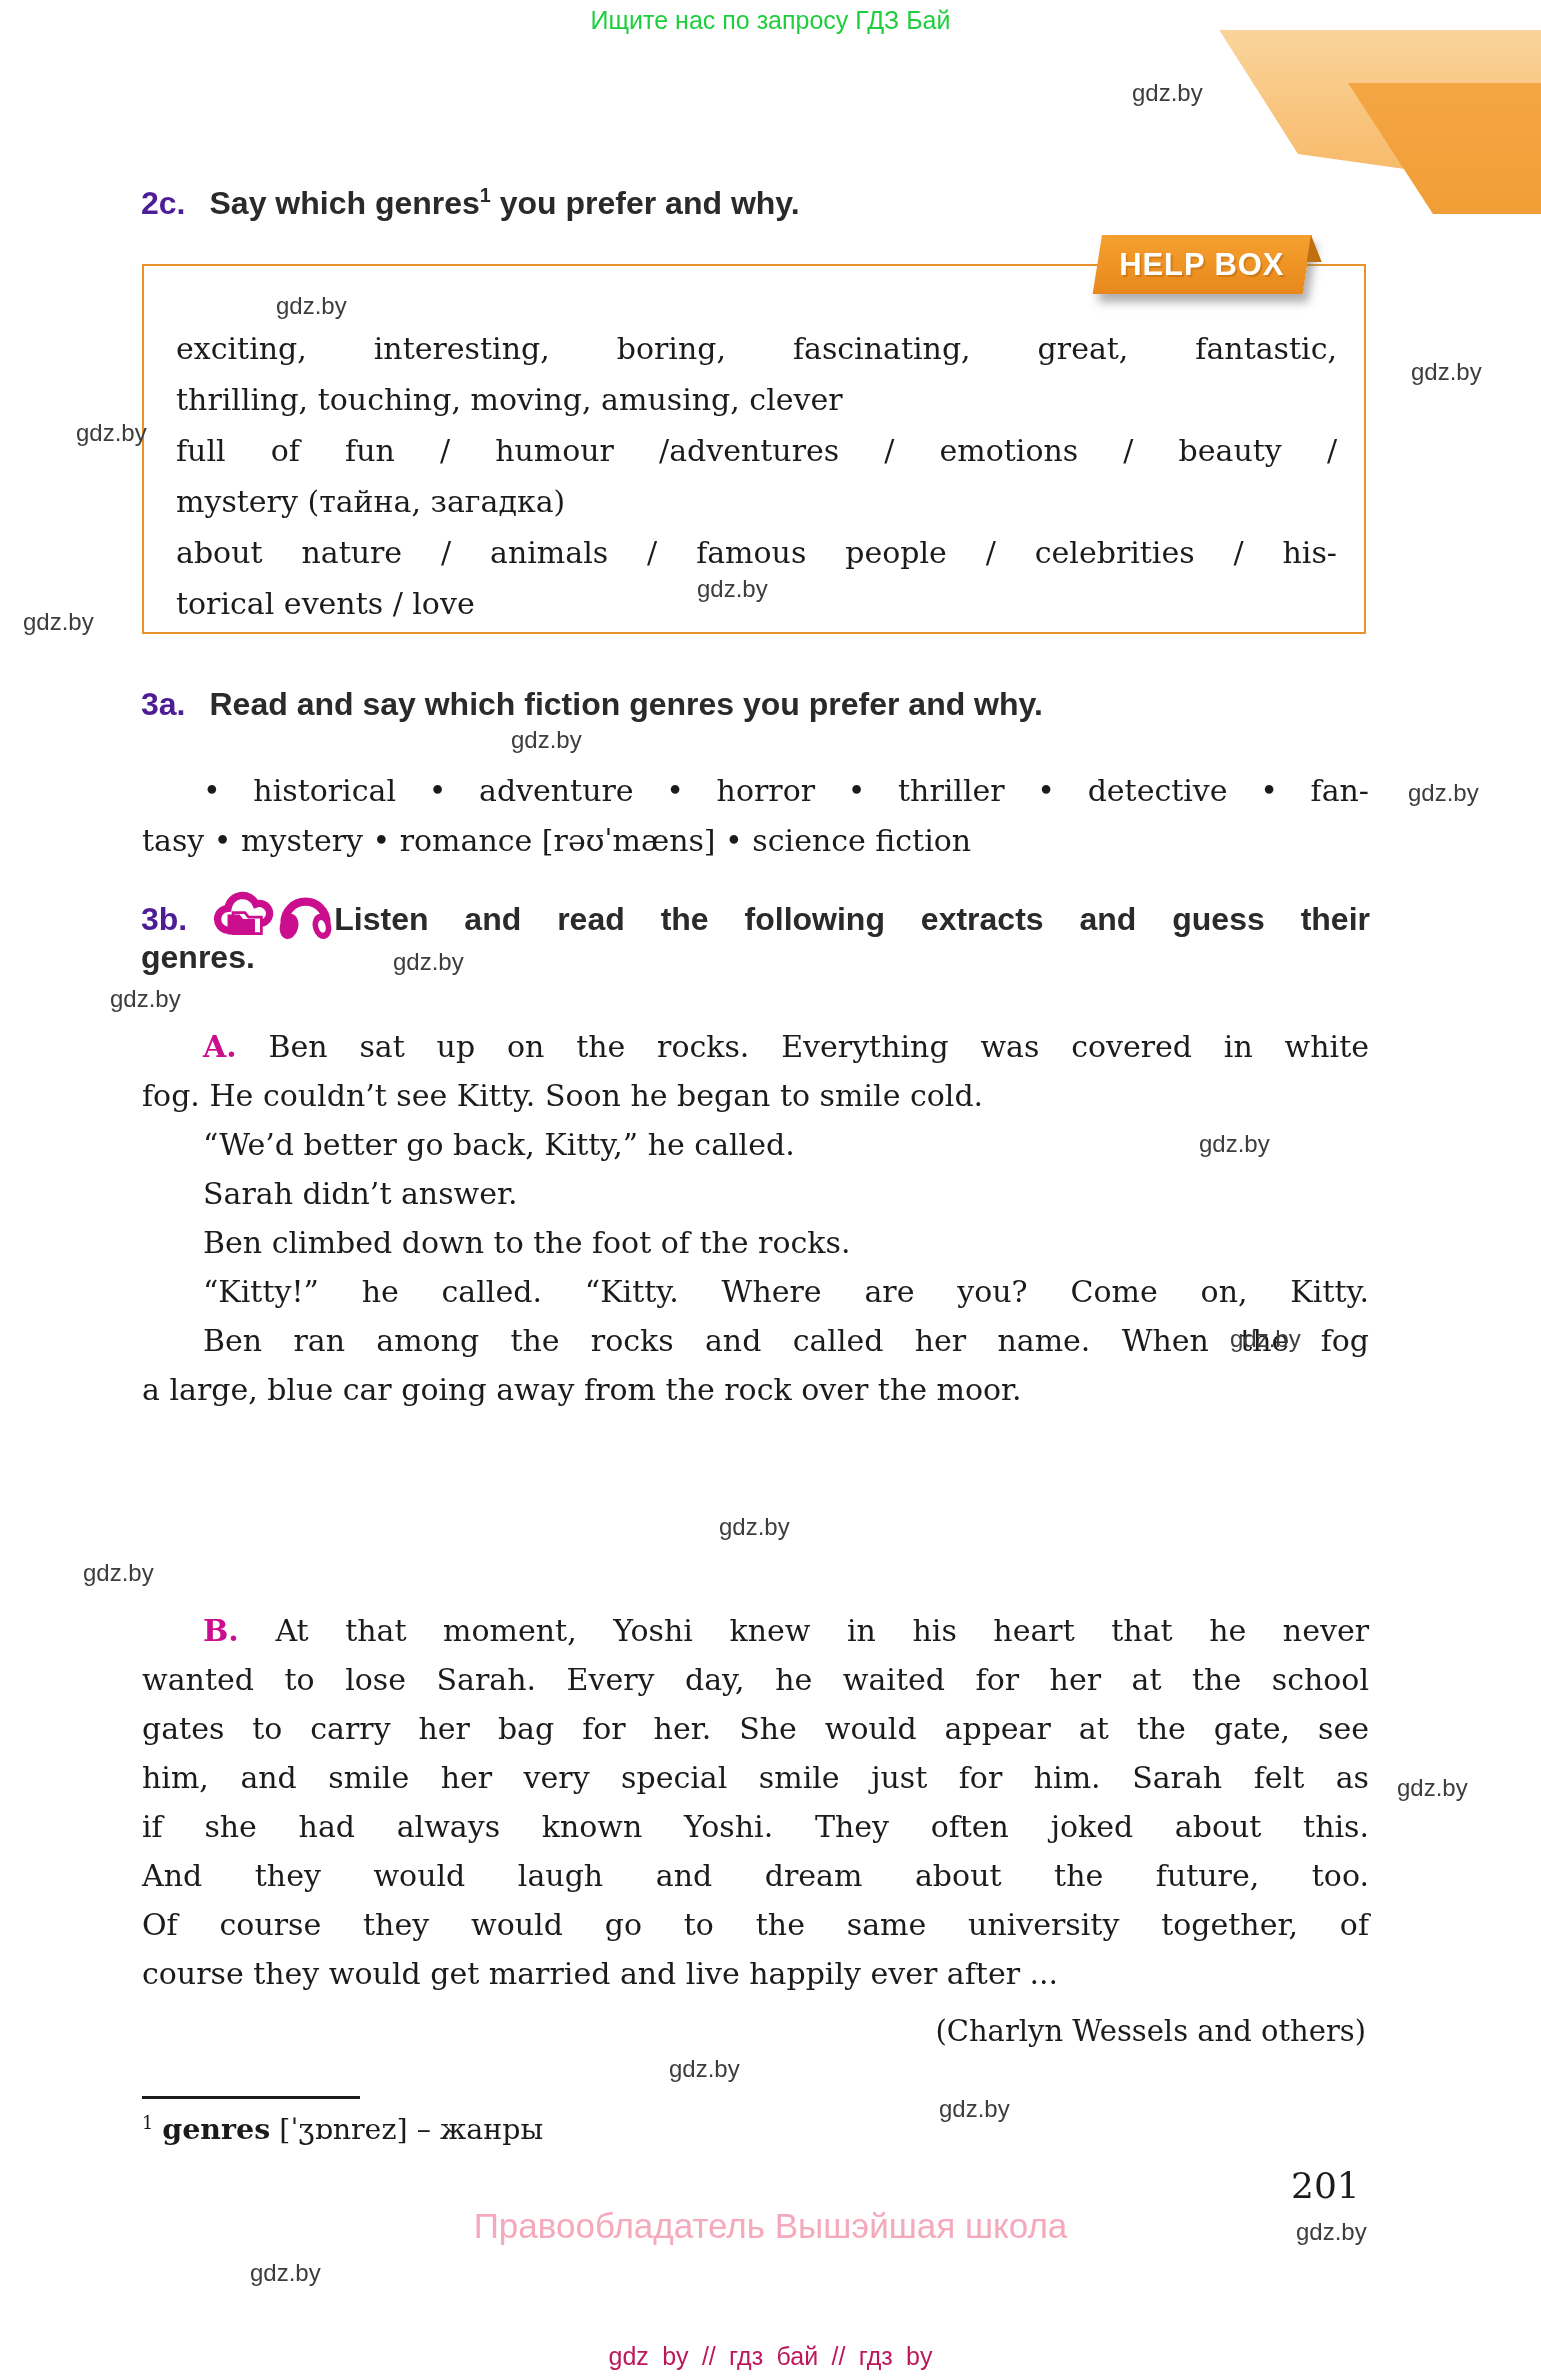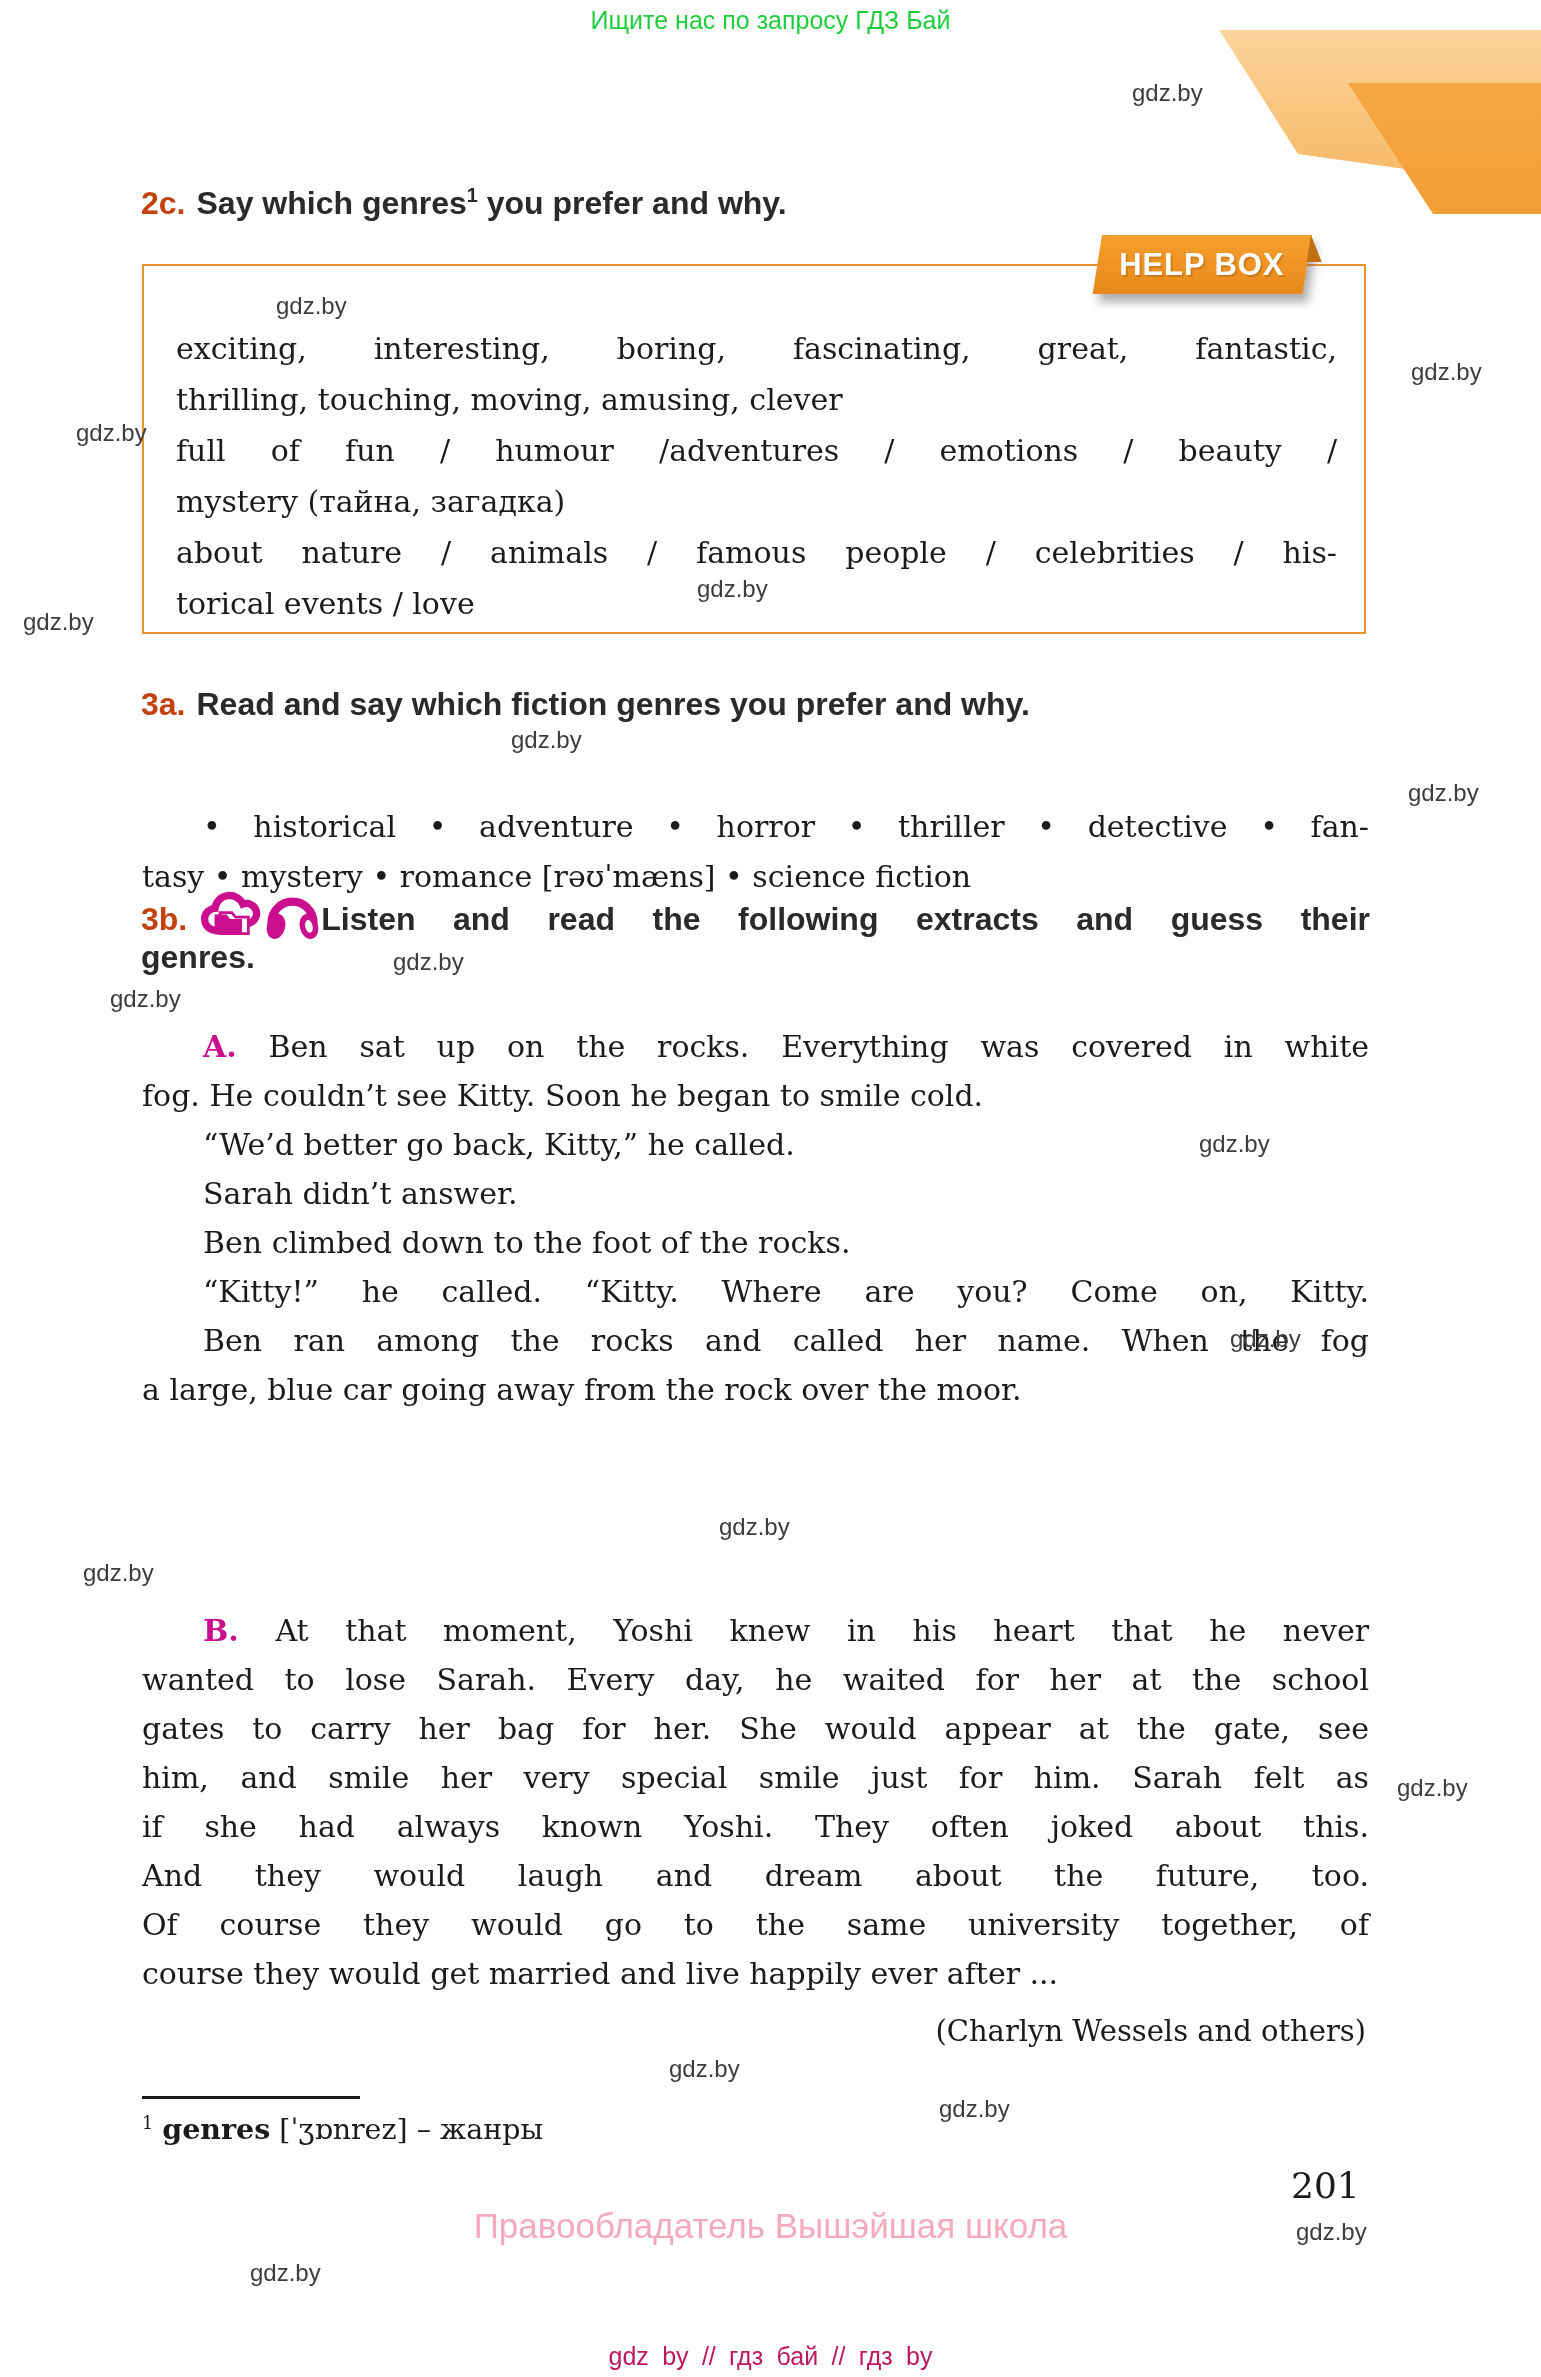--- a/index.html
+++ b/index.html
@@ -21,21 +21,21 @@
   }
   
   .top-banner {
     position:absolute; top:5.5px; left:0; width:100%; text-align:center;
     font-size:25px; color:#1FCE3C; z-index:3;
   }
   
   .wm { position:absolute; font-size:24px; color:#3d3d3d; z-index:4; }
   
   .hd { position:absolute; font-weight:bold; font-size:32px; color:#2b2a29; z-index:3; }
-  .exnum { color:#c2410c; margin-right:11px; }
+  .exnum { color:#4c1d95; margin-right:24px; }
   sup { font-size:0.62em; }
   
   .helpbox {
     position:absolute; left:142px; top:264px; width:1224px; height:370px;
     border:2.8px solid #E8932C; box-sizing:border-box; background:#fff; z-index:1;
   }
   .helptab {
     position:absolute; left:1102px; top:235px; width:210px; height:59px;
     background:linear-gradient(180deg,#F5A02E 0%,#E8881C 100%);
     transform:skewX(-9deg); transform-origin:top left;
@@ -50,21 +50,21 @@
   .helptab .tab-label {
     transform:skewX(9deg); color:#ffffff; font-weight:bold; font-size:31px;
     letter-spacing:0.9px; text-shadow:1.8px 1.8px 0.9px rgba(150,80,0,0.35);
   }
   
   .serifblock {
     position:absolute; font-family:"DejaVu Serif",serif; font-size:30px;
     color:#1d1a1b; z-index:3;
   }
   .boxtext { left:176px; top:323px; width:1161px; line-height:51px; }
-  .genres-list { left:142px; top:766px; width:1227px; line-height:50px;margin-top:36px; }
+  .genres-list { left:142px; top:766px; width:1227px; line-height:50px; }
   .extract-a { left:142px; top:1022px; width:1227px; line-height:49px; }
   .extract-b { left:142px; top:1606px; width:1227px; line-height:49px; }
   .tline { display:block; }
   .j { text-align:justify; text-align-last:justify; }
   .ind { text-indent:61px; }
   .plabel { color:#CB0E8E; font-weight:bold; }
   .attr { position:absolute; left:142px; font-family:"DejaVu Serif",serif;
           font-size:29px; color:#1d1a1b; text-align:right; z-index:3; }
   
   .hd-3b { width:1229px; text-align:justify; text-align-last:justify; }

